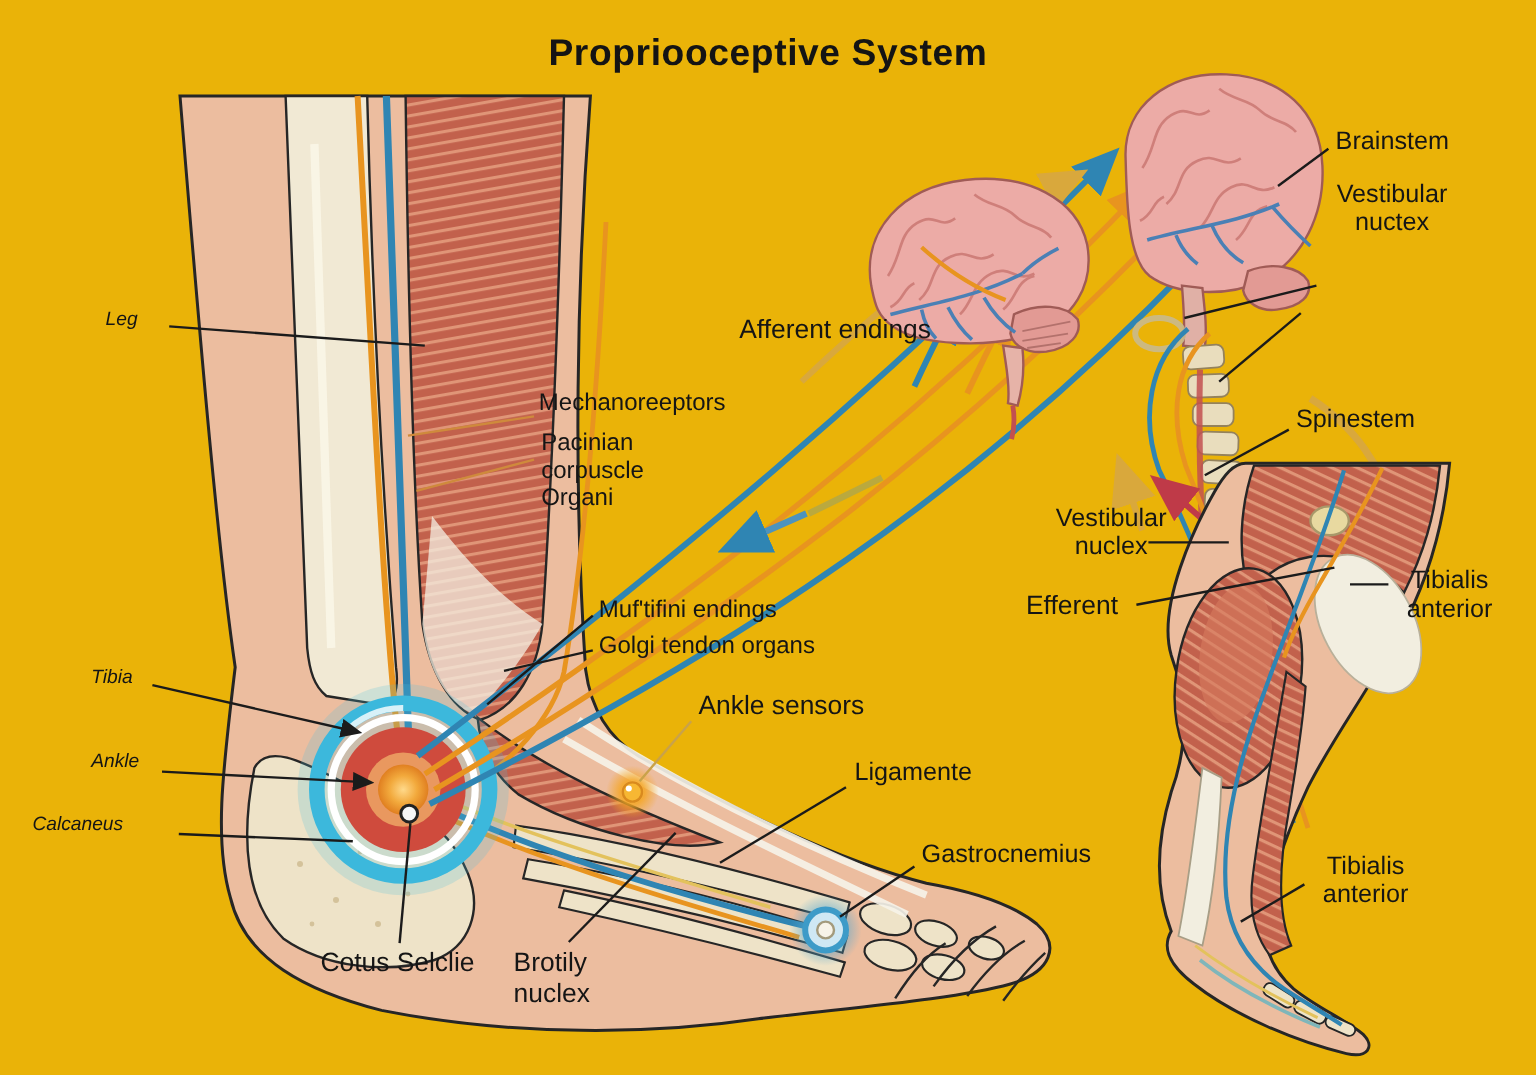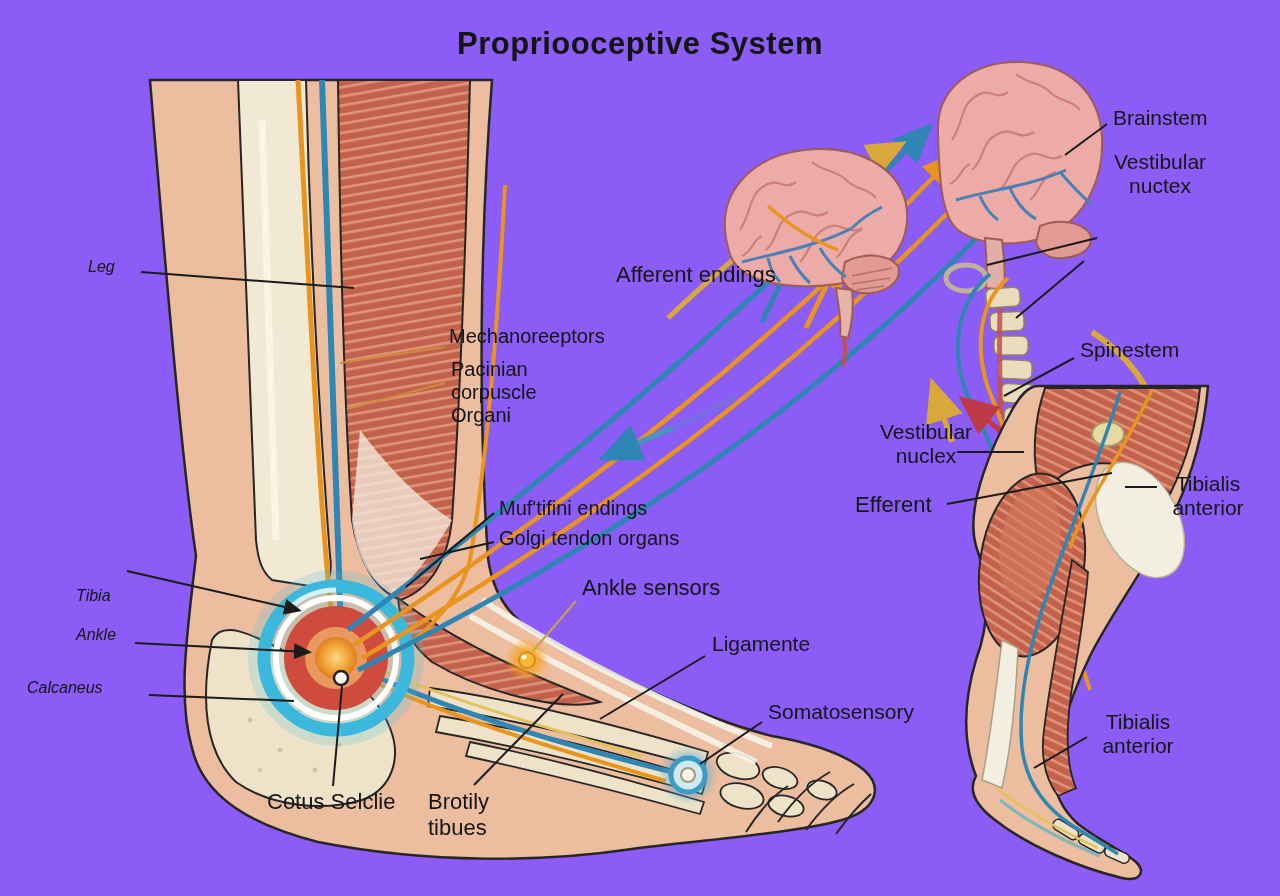--- a/index.html
+++ b/index.html
@@ -1,16 +1,16 @@
 <!DOCTYPE html>
 <html><head>
 <meta charset="utf-8">
 <style>
   html,body{margin:0;padding:0;background:#ffffff;}
-  #stage{position:relative;width:1280px;height:896px;background:#8b5cf6;overflow:hidden;
+  #stage{position:relative;width:1280px;height:896px;background:#eab308;overflow:hidden;
          font-family:"Liberation Sans",sans-serif;}
   #art{position:absolute;left:0;top:0;}
   .lbl{position:absolute;color:#151515;white-space:pre-line;line-height:1.16;
        font-family:"Liberation Sans",sans-serif;}
   .title{left:0;right:0;top:26px;text-align:center;font-size:31px;font-weight:bold;
          letter-spacing:.5px;color:#141414;}
   .big{font-size:16px;font-style:italic;}
   .mid{font-size:21px;}
   .sm{font-size:20px;}
   .emph{font-size:22px;}
@@ -301,36 +301,36 @@
   <g stroke="#cf8a3c" stroke-width="2" fill="none">
     <path d="M445,347 L340,363"></path>
     <path d="M445,383 L347,409"></path>
     <path d="M576,601 L533,651" stroke="#c9a24a"></path>
   </g>
 </svg>
 
 <div class="lbl title">Propriooceptive System</div>
 
 <div class="lbl big" style="left:88px;top:258px">Leg</div>
-<div class="lbl big" style="left:76px;top:587px">Tibia</div>
+<div class="lbl big" style="left:76px;top:556px">Tibia</div>
 <div class="lbl big" style="left:76px;top:626px">Ankle</div>
 <div class="lbl big" style="left:27px;top:679px">Calcaneus</div>
 <div class="lbl emph" style="left:267px;top:789px">Cotus Selclie</div>
 <div class="lbl emph" style="left:428px;top:789px">Brotily
-tibues</div>
+nuclex</div>
 
 <div class="lbl sm" style="left:449px;top:325px">Mechanoreeptors</div>
 <div class="lbl sm" style="left:451px;top:358px">Pacinian
 corpuscle
 Organi</div>
 <div class="lbl sm" style="left:499px;top:497px">Muf'tifini endings</div>
 <div class="lbl sm" style="left:499px;top:527px">Golgi tendon organs</div>
 <div class="lbl emph" style="left:582px;top:575px">Ankle sensors</div>
 <div class="lbl mid" style="left:712px;top:632px">Ligamente</div>
-<div class="lbl mid" style="left:768px;top:700px">Somatosensory</div>
+<div class="lbl mid" style="left:768px;top:700px">Gastrocnemius</div>
 <div class="lbl emph" style="left:616px;top:262px">Afferent endings</div>
 
 <div class="lbl mid" style="left:1113px;top:106px">Brainstem</div>
 <div class="lbl mid ctr" style="left:1100px;top:150px;width:120px">Vestibular
 nuctex</div>
 <div class="lbl mid" style="left:1080px;top:338px">Spinestem</div>
 <div class="lbl mid ctr" style="left:868px;top:420px;width:116px">Vestibular
 nuclex</div>
 <div class="lbl emph bold" style="left:855px;top:492px">Efferent</div>
 <div class="lbl mid ctr" style="left:1158px;top:472px;width:100px">Tibialis

